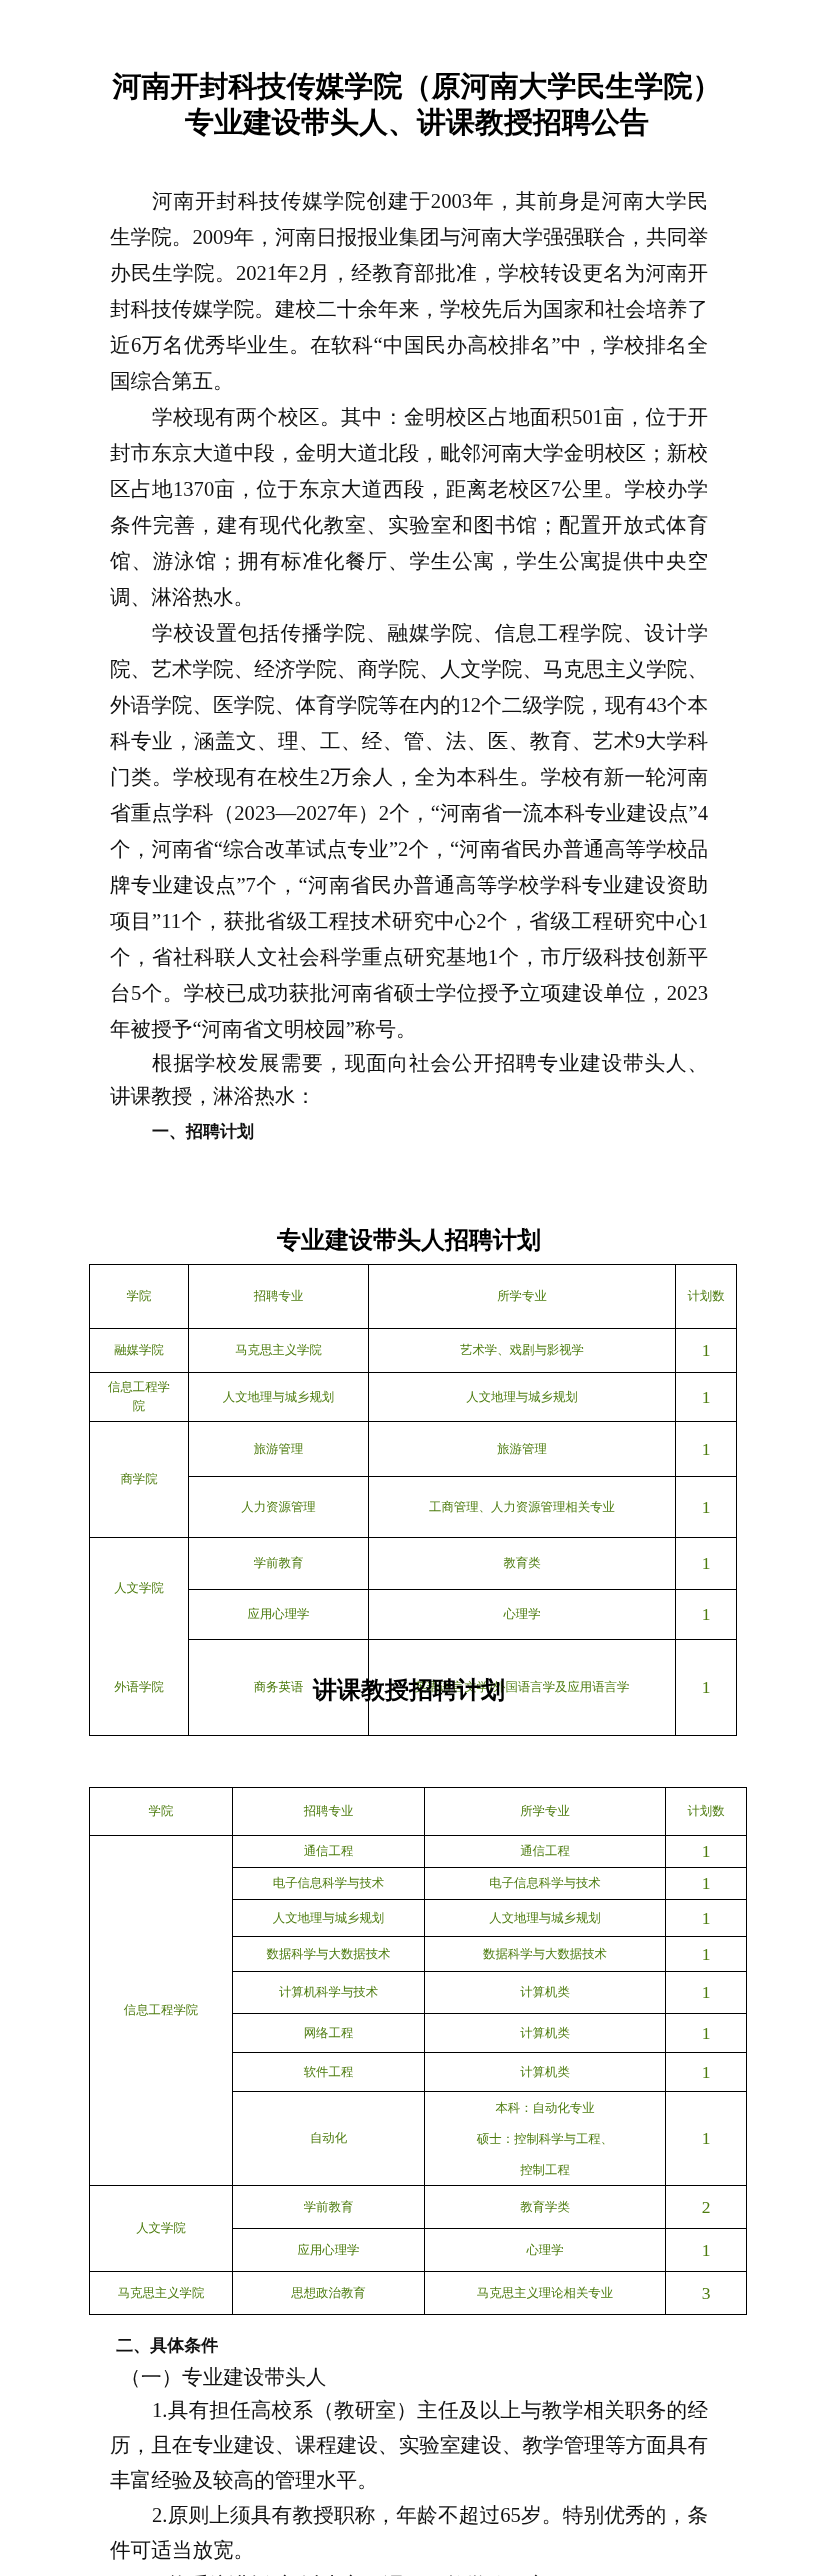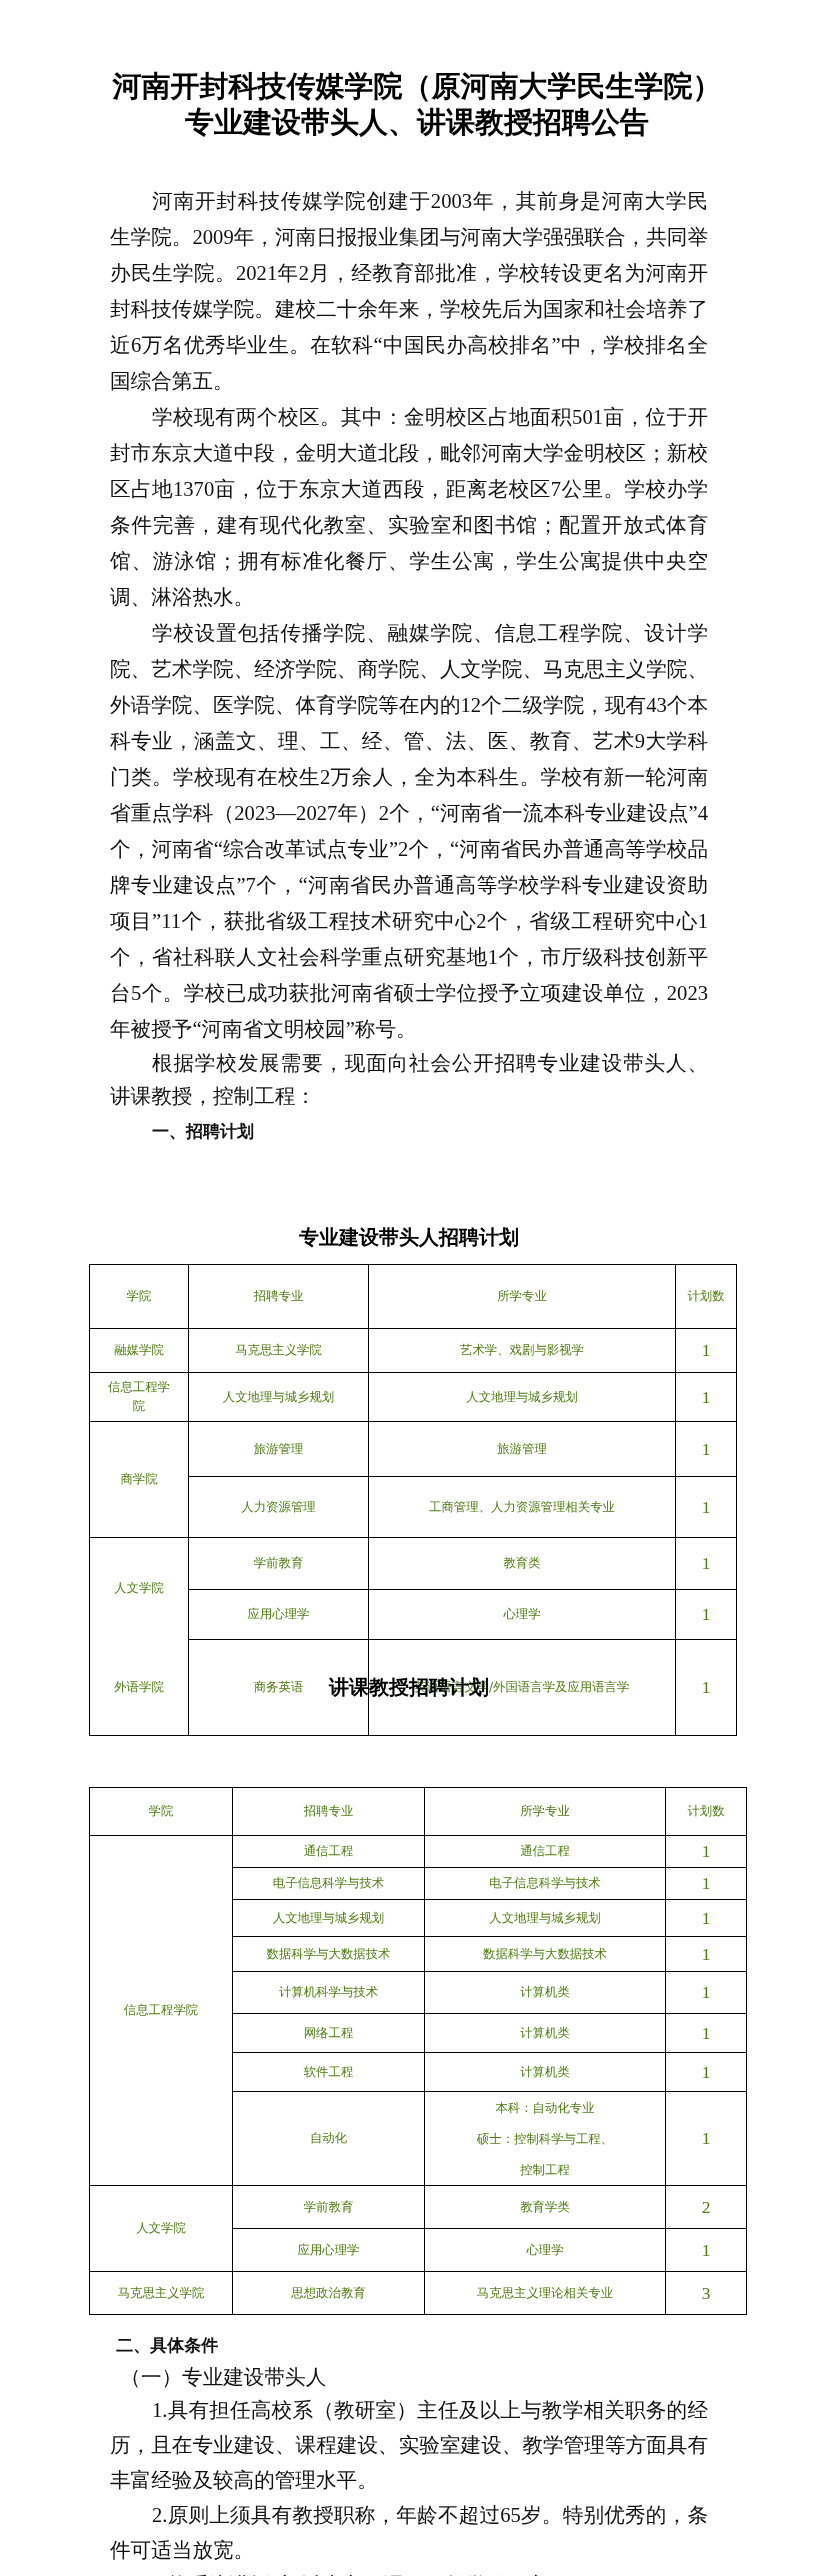--- a/index.html
+++ b/index.html
@@ -9,21 +9,21 @@
     font-family: "DejaVu Serif", "Liberation Serif", serif; font-weight: bold;
     font-size: 29px; line-height: 35px; letter-spacing: 0px; margin-left: 8px; }
   .body-block { position: absolute; left: 110px; width: 598px;
     font-family: "Liberation Serif", "DejaVu Serif", serif;
     font-size: 20.6px; color: #111; }
   .para { margin: 0; text-indent: 42px; text-align: justify; line-height: 36px; }
   .heading { margin: 0; padding-left: 42px; font-family: "DejaVu Sans", "Liberation Sans", sans-serif;
     font-weight: bold; font-size: 17px; line-height: 36px; }
   .subheading { margin: 0; padding-left: 42px; font-size: 20.6px; line-height: 31px; font-weight: bold; }
   .table-title { position: absolute; left: 0; width: 818px; text-align: center;
-    font-family: "DejaVu Sans", "Liberation Sans", sans-serif; font-size: 20px; font-weight: bold; }
+    font-family: "DejaVu Sans", "Liberation Sans", sans-serif; font-size: 24px; font-weight: bold; }
   table.plan { position: absolute; border-collapse: collapse; table-layout: fixed;
     font-family: "DejaVu Sans", "Liberation Sans", sans-serif; font-size: 12.4px; color: #4d7c0f; }
   table.plan td, table.plan th { border: 1px solid #000; text-align: center; vertical-align: middle;
     font-weight: normal; padding: 0 3.1px; line-height: 1.5; }
   table.plan .num { font-family: "Liberation Serif", serif; font-size: 17.5px; }
   table.plan td.no-bottom { border-bottom: none; }
   table.plan td.no-top { border-top: none; }
   .multi-line span { display: block; line-height: 31px; }
 </style>
 </head>
@@ -31,21 +31,21 @@
 
 <div class="page">
 
   <div class="title" style="top:69px;">河南开封科技传媒学院（原河南大学民生学院）</div>
   <div class="title" style="top:105px;">专业建设带头人、讲课教授招聘公告</div>
 
   <div class="body-block" style="top:183px;">
     <p class="para">河南开封科技传媒学院创建于2003年，其前身是河南大学民生学院。2009年，河南日报报业集团与河南大学强强联合，共同举办民生学院。2021年2月，经教育部批准，学校转设更名为河南开封科技传媒学院。建校二十余年来，学校先后为国家和社会培养了近6万名优秀毕业生。在软科“中国民办高校排名”中，学校排名全国综合第五。</p>
     <p class="para">学校现有两个校区。其中：金明校区占地面积501亩，位于开封市东京大道中段，金明大道北段，毗邻河南大学金明校区；新校区占地1370亩，位于东京大道西段，距离老校区7公里。学校办学条件完善，建有现代化教室、实验室和图书馆；配置开放式体育馆、游泳馆；拥有标准化餐厅、学生公寓，学生公寓提供中央空调、淋浴热水。</p>
     <p class="para">学校设置包括传播学院、融媒学院、信息工程学院、设计学院、艺术学院、经济学院、商学院、人文学院、马克思主义学院、外语学院、医学院、体育学院等在内的12个二级学院，现有43个本科专业，涵盖文、理、工、经、管、法、医、教育、艺术9大学科门类。学校现有在校生2万余人，全为本科生。学校有新一轮河南省重点学科（2023—2027年）2个，“河南省一流本科专业建设点”4个，河南省“综合改革试点专业”2个，“河南省民办普通高等学校品牌专业建设点”7个，“河南省民办普通高等学校学科专业建设资助项目”11个，获批省级工程技术研究中心2个，省级工程研究中心1个，省社科联人文社会科学重点研究基地1个，市厅级科技创新平台5个。学校已成功获批河南省硕士学位授予立项建设单位，2023年被授予“河南省文明校园”称号。</p>
-    <p class="para" style="line-height:33px;">根据学校发展需要，现面向社会公开招聘专业建设带头人、讲课教授，控制工程：</p>
+    <p class="para" style="line-height:33px;">根据学校发展需要，现面向社会公开招聘专业建设带头人、讲课教授，淋浴热水：</p>
     <p class="heading">一、招聘计划</p>
   </div>
 
   <div class="table-title" style="top:1224px;">专业建设带头人招聘计划</div>
   <table class="plan" style="left:89px; top:1264px; width:647px;">
     <colgroup>
         <col style="width:99px">
         <col style="width:180px">
         <col style="width:307px">
         <col style="width:61px">

